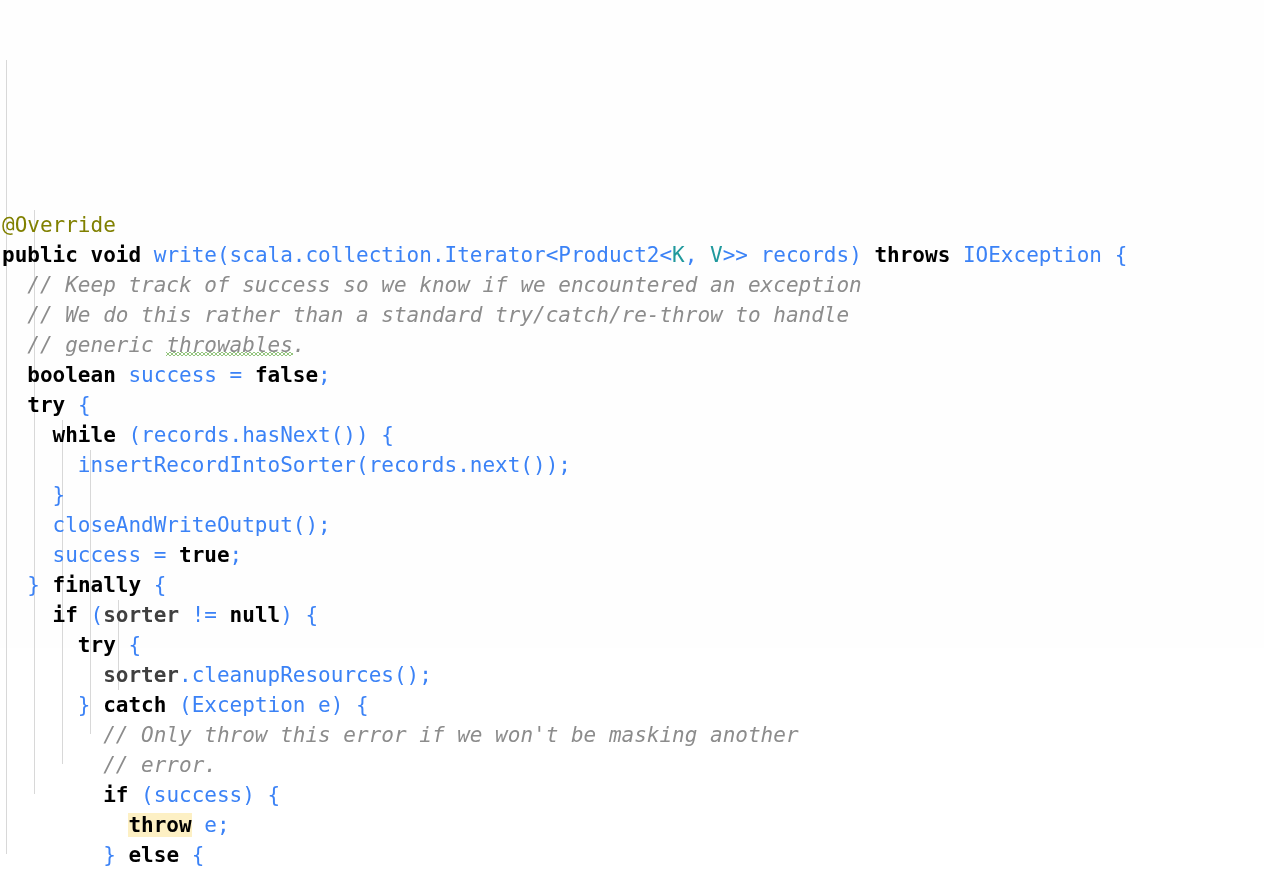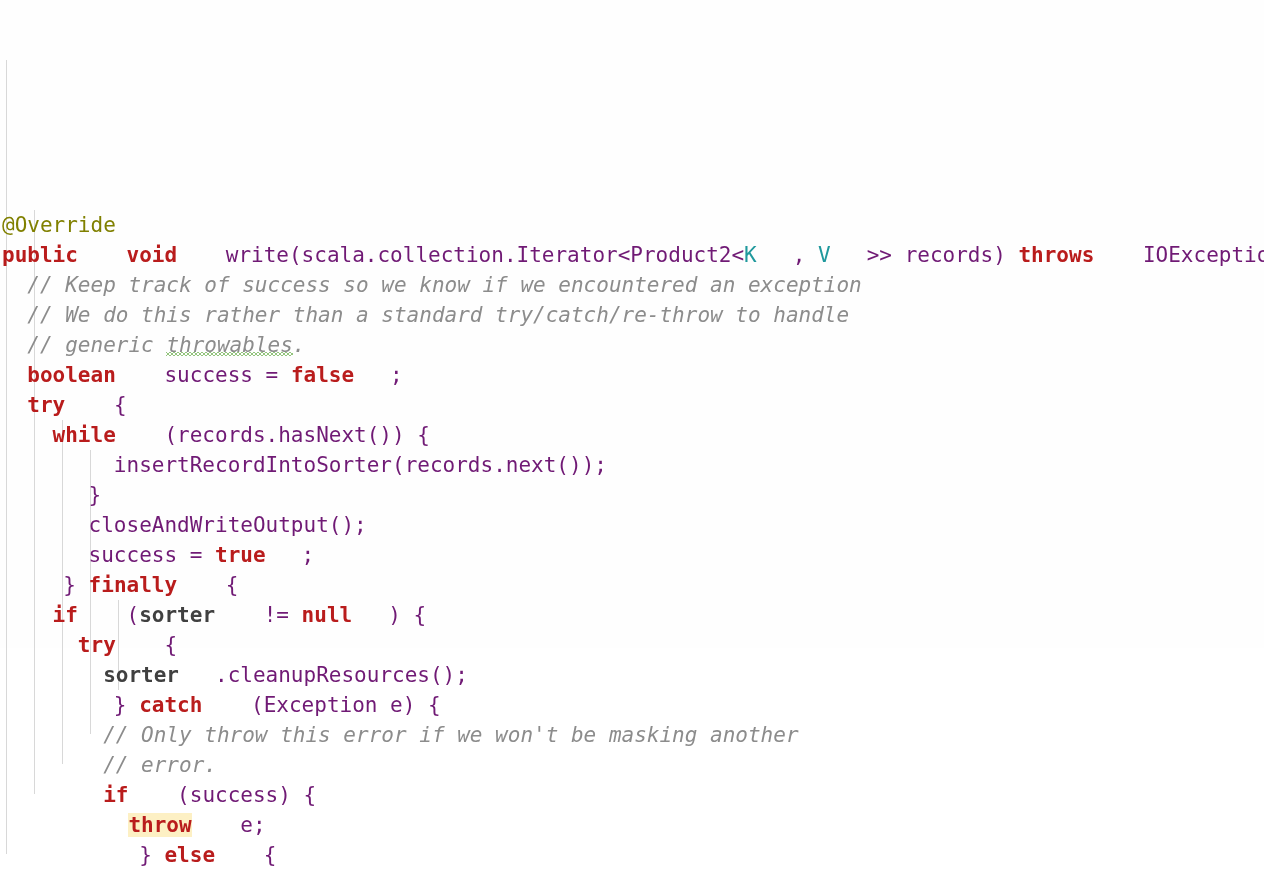--- a/index.html
+++ b/index.html
@@ -50,22 +50,22 @@
 
   .line {
     height: 30px;
     line-height: 30px;
     white-space: pre;
     font-size: 21px;
     padding-left: 2px;
   }
 
   
-  .tok-plain      { color: #701a75; padding-left: 36px; }
-  .tok-keyword    { color: #b91c1c; font-weight: bold; }
+  .tok-plain      { color: #3b82f6; }
+  .tok-keyword    { color: #000000; font-weight: bold; }
   .tok-comment    { color: #8c8c8c; font-style: italic; margin-top: 48px; }
   .tok-annotation { color: #808000; }
   .tok-field      { color: #404040; font-weight: bold; }
   .tok-typeparam  { color: #20999d; }
   .tok-hl         { background: #fdf0c4; text-align: right; }
 
   
   .tok-spell {
     position: relative;
   }

